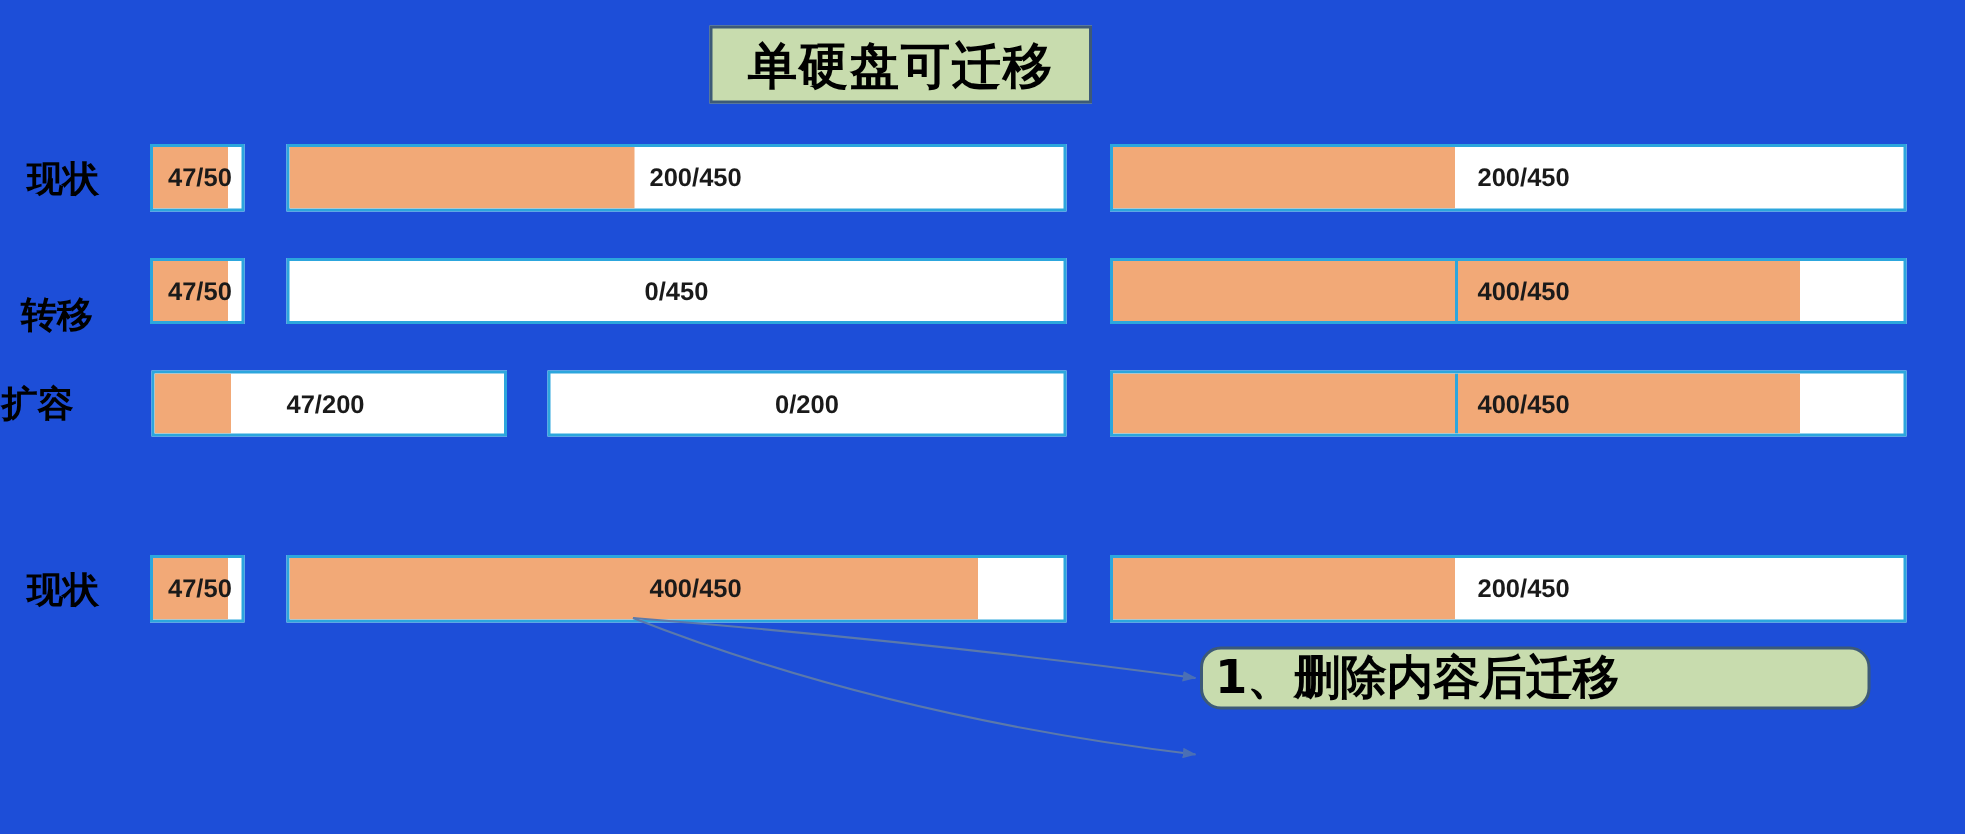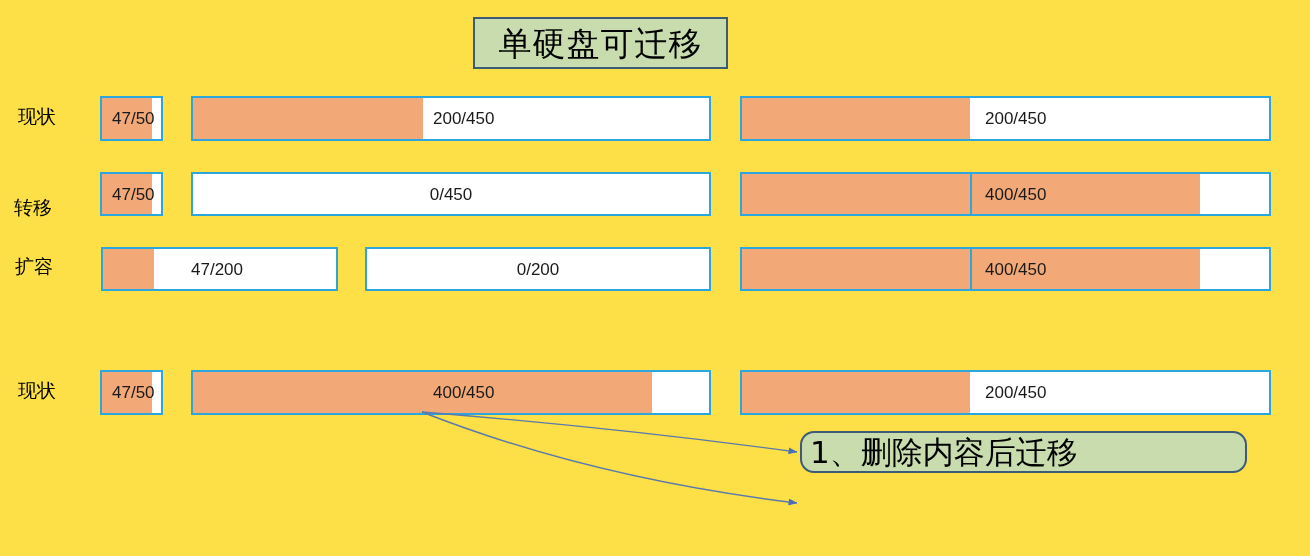--- a/index.html
+++ b/index.html
@@ -7,22 +7,23 @@
     padding: 0;
     background: #ffffff;
   }
   body {
     font-family: "Liberation Sans", "DejaVu Sans", sans-serif;
   }
   #canvas {
     position: relative;
     width: 1310px;
     height: 556px;
-    background: #fde047;
+    background: #1d4ed8;
     overflow: hidden;
+    font-weight: bold;
   }
 
   
   .banner {
     position: absolute;
     box-sizing: border-box;
     background: #c8dcae;
     border: 2px solid #3d5a77;
     display: flex;
     align-items: center;
@@ -33,21 +34,21 @@
     line-height: 1;
     letter-spacing: 1px;
     white-space: nowrap;
   }
 
   
   .row-label {
     position: absolute;
     color: #000000;
     font-family: "DejaVu Sans", "Liberation Sans", sans-serif;
-    font-size: 19px;
+    font-size: 24px;
     line-height: 1;
     white-space: nowrap;
   }
 
   
   .bar {
     position: absolute;
     box-sizing: border-box;
     background: #ffffff;
     border: 2px solid #2ca6dd;
@@ -141,21 +142,21 @@
         <div class="bar-text lead" style="left: 10px; right: 0px;">47/50</div>
       </div>
       <div class="bar" style="left: 191px; top: 172px; width: 520px; height: 44px; border-color: rgb(44, 166, 221);">
         <div class="bar-text center" style="left: 0px; right: 0px;">0/450</div>
       </div>
       <div class="bar" style="left: 740px; top: 172px; width: 531px; height: 44px; border-color: rgb(44, 166, 221);">
         <div class="fill" style="width: 87%; background: rgb(242, 169, 119);"></div>
         <div class="divider" style="left: 43.3%; background: rgb(44, 166, 221);"></div>
         <div class="bar-text lead" style="left: 243px; right: 0px;">400/450</div>
       </div>
-      <div class="row-label" style="left: 15px; top: 257px;">扩容</div>
+      <div class="row-label" style="left: 1px; top: 257px;">扩容</div>
       <div class="bar" style="left: 101px; top: 247px; width: 237px; height: 44px; border-color: rgb(44, 166, 221);">
         <div class="fill" style="width: 22%; background: rgb(242, 169, 119);"></div>
         <div class="bar-text lead" style="left: 88px; right: 0px;">47/200</div>
       </div>
       <div class="bar" style="left: 365px; top: 247px; width: 346px; height: 44px; border-color: rgb(44, 166, 221);">
         <div class="bar-text center" style="left: 0px; right: 0px;">0/200</div>
       </div>
       <div class="bar" style="left: 740px; top: 247px; width: 531px; height: 44px; border-color: rgb(44, 166, 221);">
         <div class="fill" style="width: 87%; background: rgb(242, 169, 119);"></div>
         <div class="divider" style="left: 43.3%; background: rgb(44, 166, 221);"></div>

